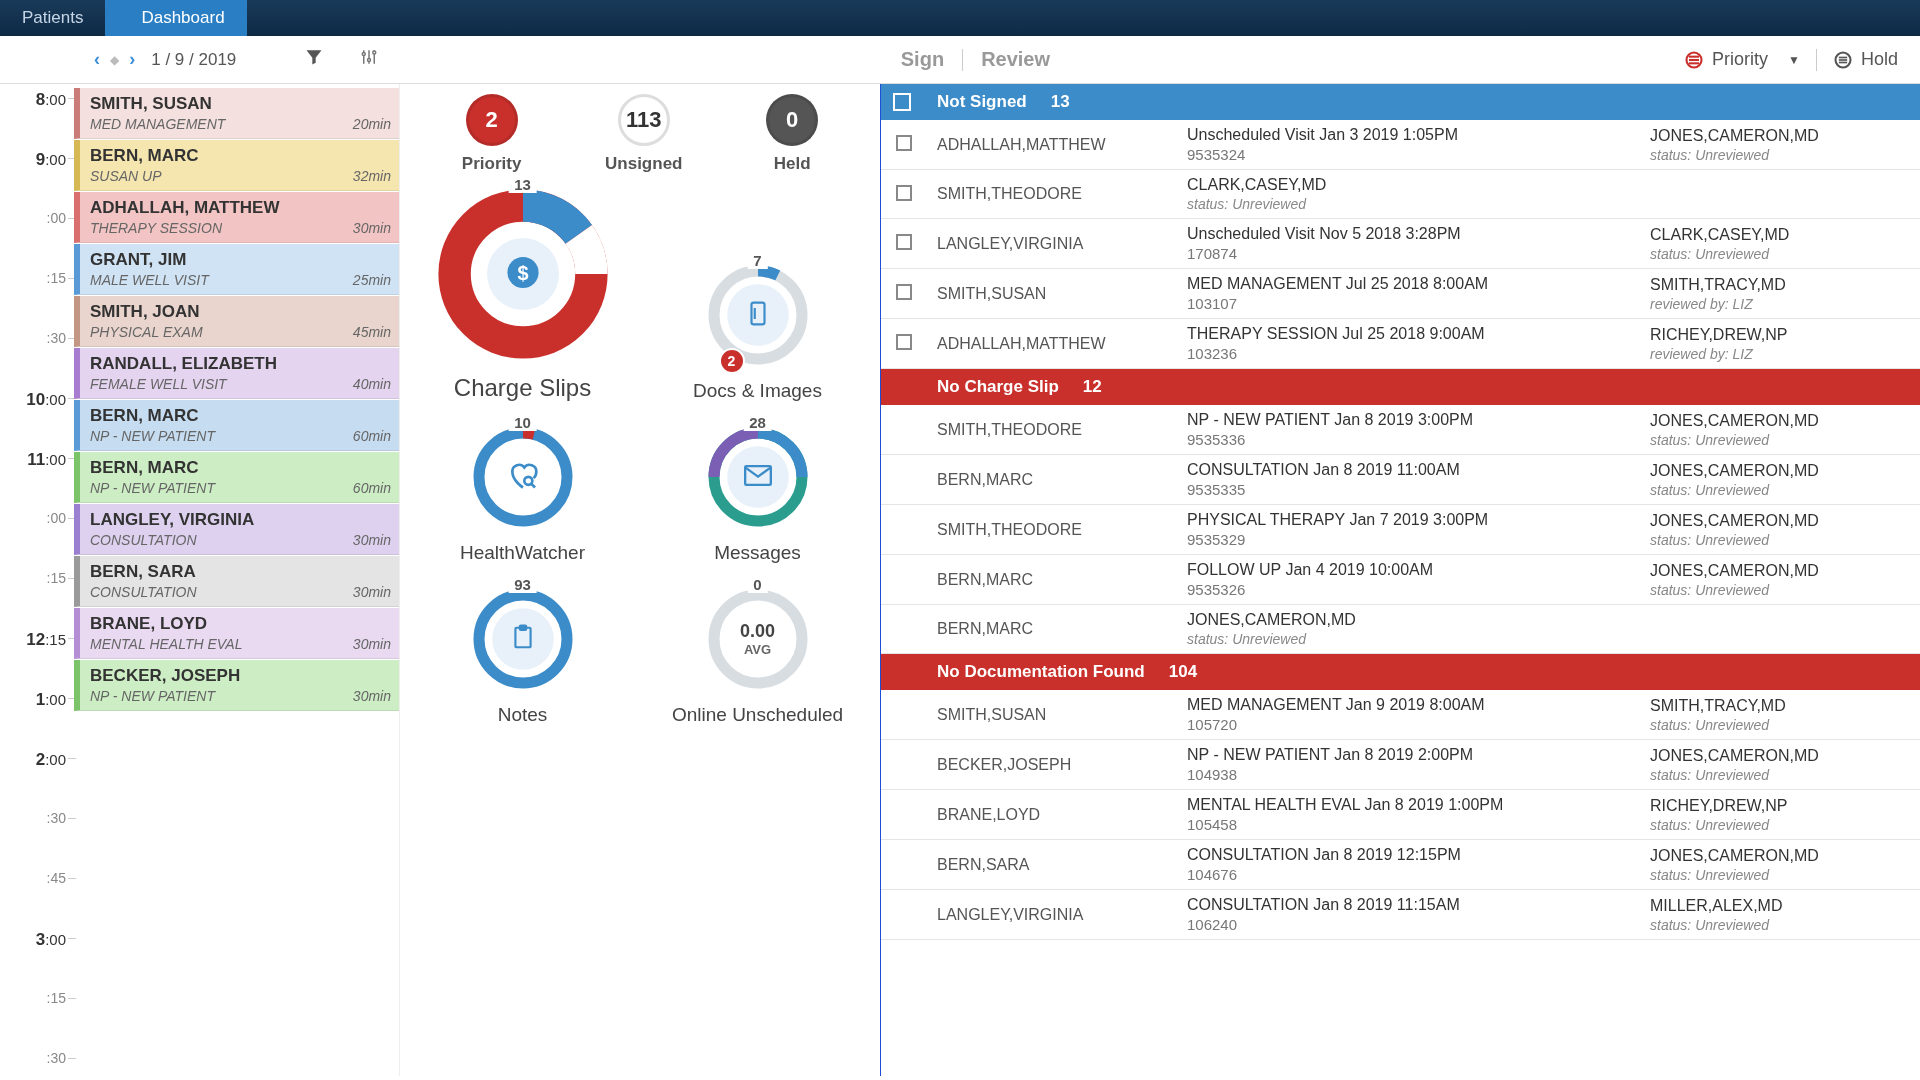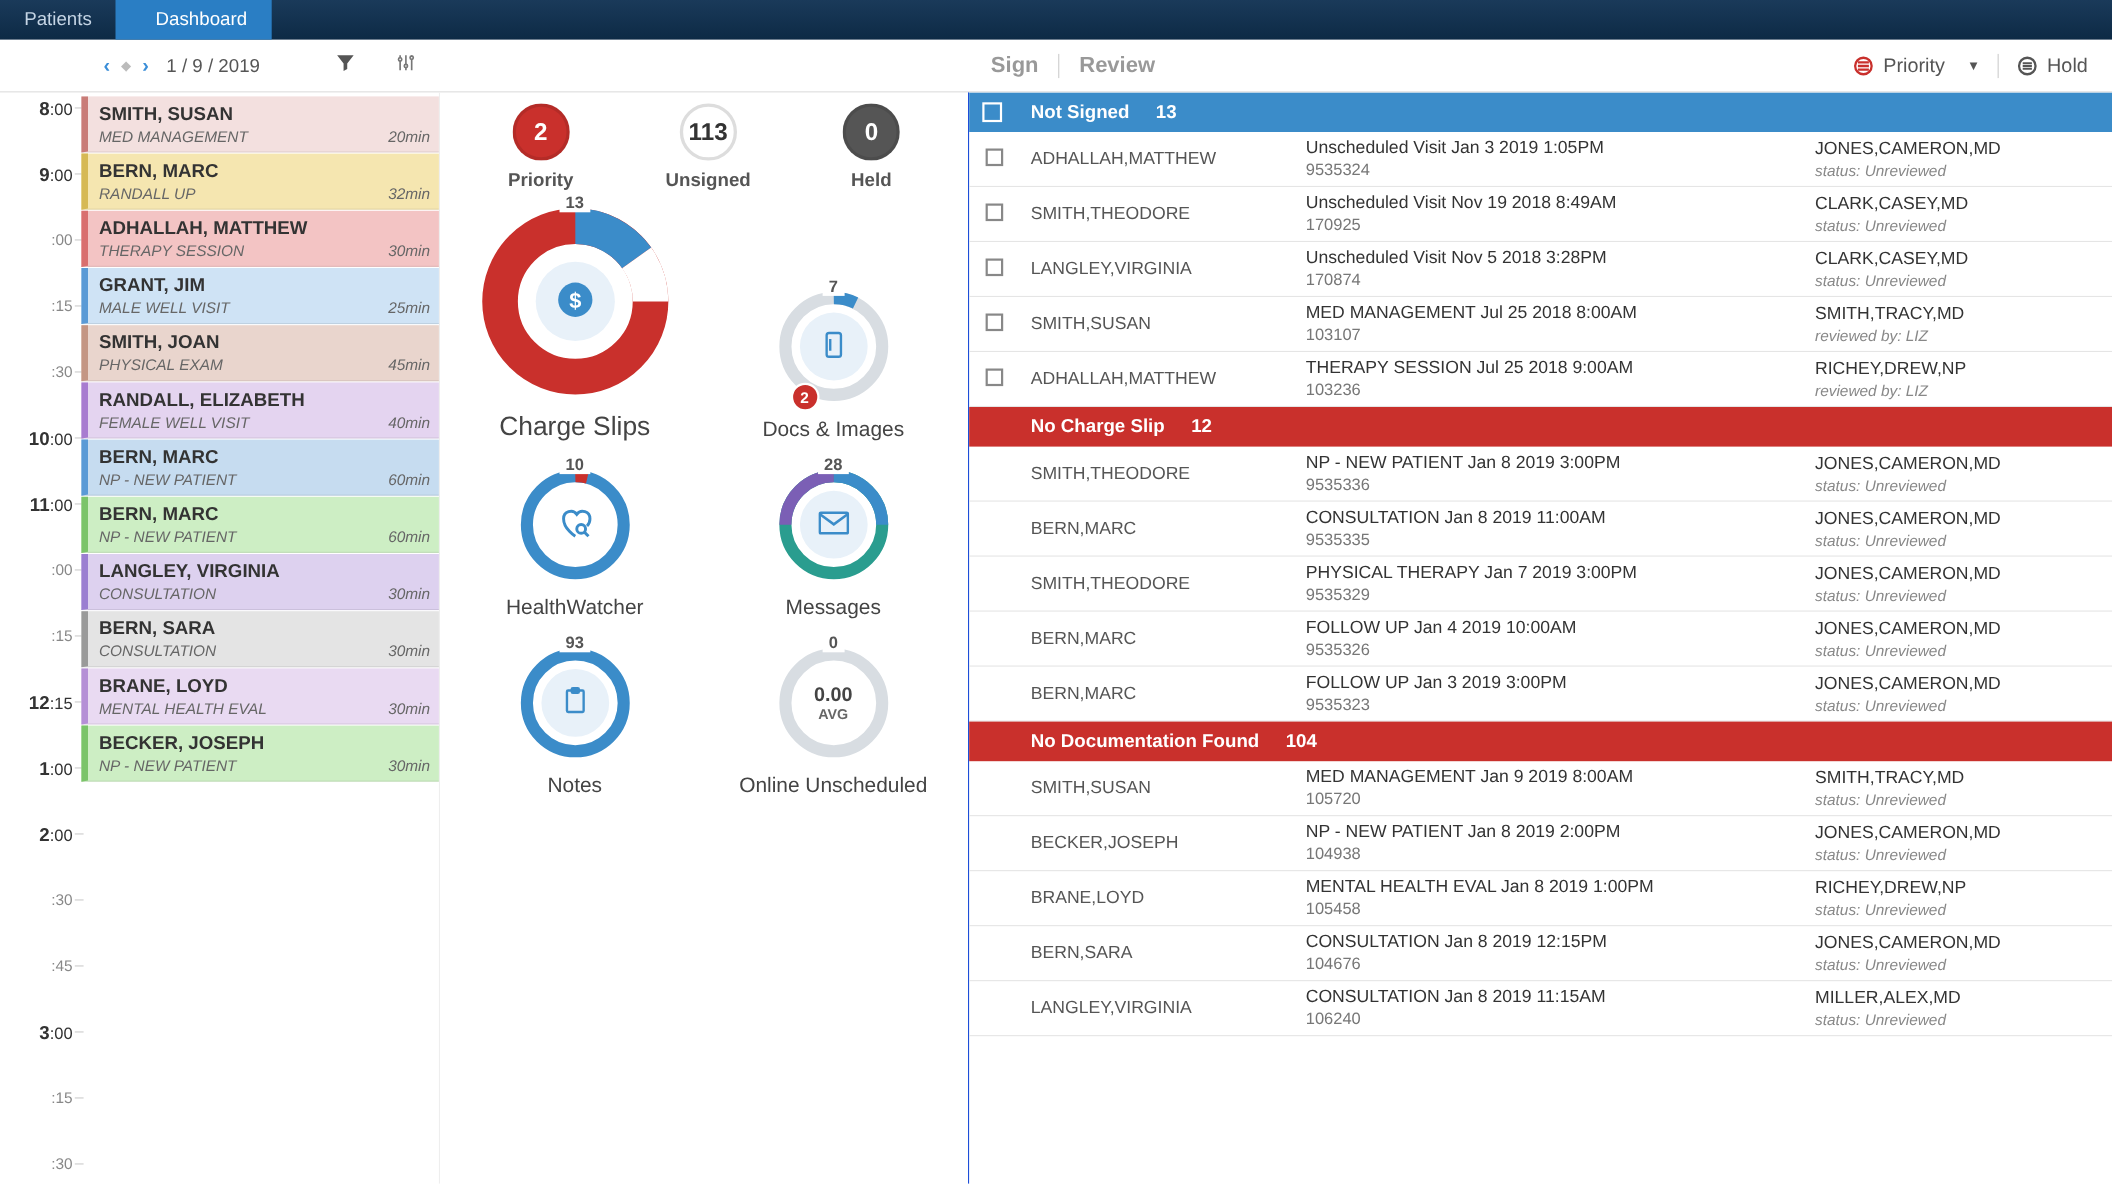--- a/index.html
+++ b/index.html
@@ -174,21 +174,21 @@
           <div class="tick small">:30</div>
         </div>
     <div class="apptcol" id="apptcol">
           <div class="appt" style="background: rgb(243, 224, 223); border-left-color: rgb(201, 124, 120);">
             <div class="name">SMITH, SUSAN</div>
             <div class="type">MED MANAGEMENT</div>
             <div class="dur">20min</div>
           </div>
           <div class="appt" style="background: rgb(245, 230, 176); border-left-color: rgb(214, 185, 85);">
             <div class="name">BERN, MARC</div>
-            <div class="type">RANDALL UP</div>
+            <div class="type">SUSAN UP</div>
             <div class="dur">32min</div>
           </div>
           <div class="appt" style="background: rgb(243, 196, 196); border-left-color: rgb(217, 111, 111);">
             <div class="name">ADHALLAH, MATTHEW</div>
             <div class="type">THERAPY SESSION</div>
             <div class="dur">30min</div>
           </div>
           <div class="appt" style="background: rgb(207, 227, 245); border-left-color: rgb(90, 154, 214);">
             <div class="name">GRANT, JIM</div>
             <div class="type">MALE WELL VISIT</div>
@@ -380,24 +380,20 @@
           <div class="l2">9535324</div>
         </div>
         <div class="c-prov">
           <div class="l1">JONES,CAMERON,MD</div>
           <div class="l2">status: Unreviewed</div>
         </div>
       </div>
       <div class="trow">
         <div class="chk"><span class="box"></span></div>
         <div class="c-patient">SMITH,THEODORE</div>
-        <div class="c-desc">
-          <div class="l1">Unscheduled Visit Nov 19 2018 8:49AM</div>
-          <div class="l2">170925</div>
-        </div>
         <div class="c-prov">
           <div class="l1">CLARK,CASEY,MD</div>
           <div class="l2">status: Unreviewed</div>
         </div>
       </div>
       <div class="trow">
         <div class="chk"><span class="box"></span></div>
         <div class="c-patient">LANGLEY,VIRGINIA</div>
         <div class="c-desc">
           <div class="l1">Unscheduled Visit Nov 5 2018 3:28PM</div>
@@ -480,24 +476,20 @@
           <div class="l2">9535326</div>
         </div>
         <div class="c-prov">
           <div class="l1">JONES,CAMERON,MD</div>
           <div class="l2">status: Unreviewed</div>
         </div>
       </div>
       <div class="trow">
         <div class="chk"></div>
         <div class="c-patient">BERN,MARC</div>
-        <div class="c-desc">
-          <div class="l1">FOLLOW UP Jan 3 2019 3:00PM</div>
-          <div class="l2">9535323</div>
-        </div>
         <div class="c-prov">
           <div class="l1">JONES,CAMERON,MD</div>
           <div class="l2">status: Unreviewed</div>
         </div>
       </div>
       <div class="section-hdr red">
         <span>No Documentation Found</span>
         <span>104</span>
       </div>
       <div class="trow">

